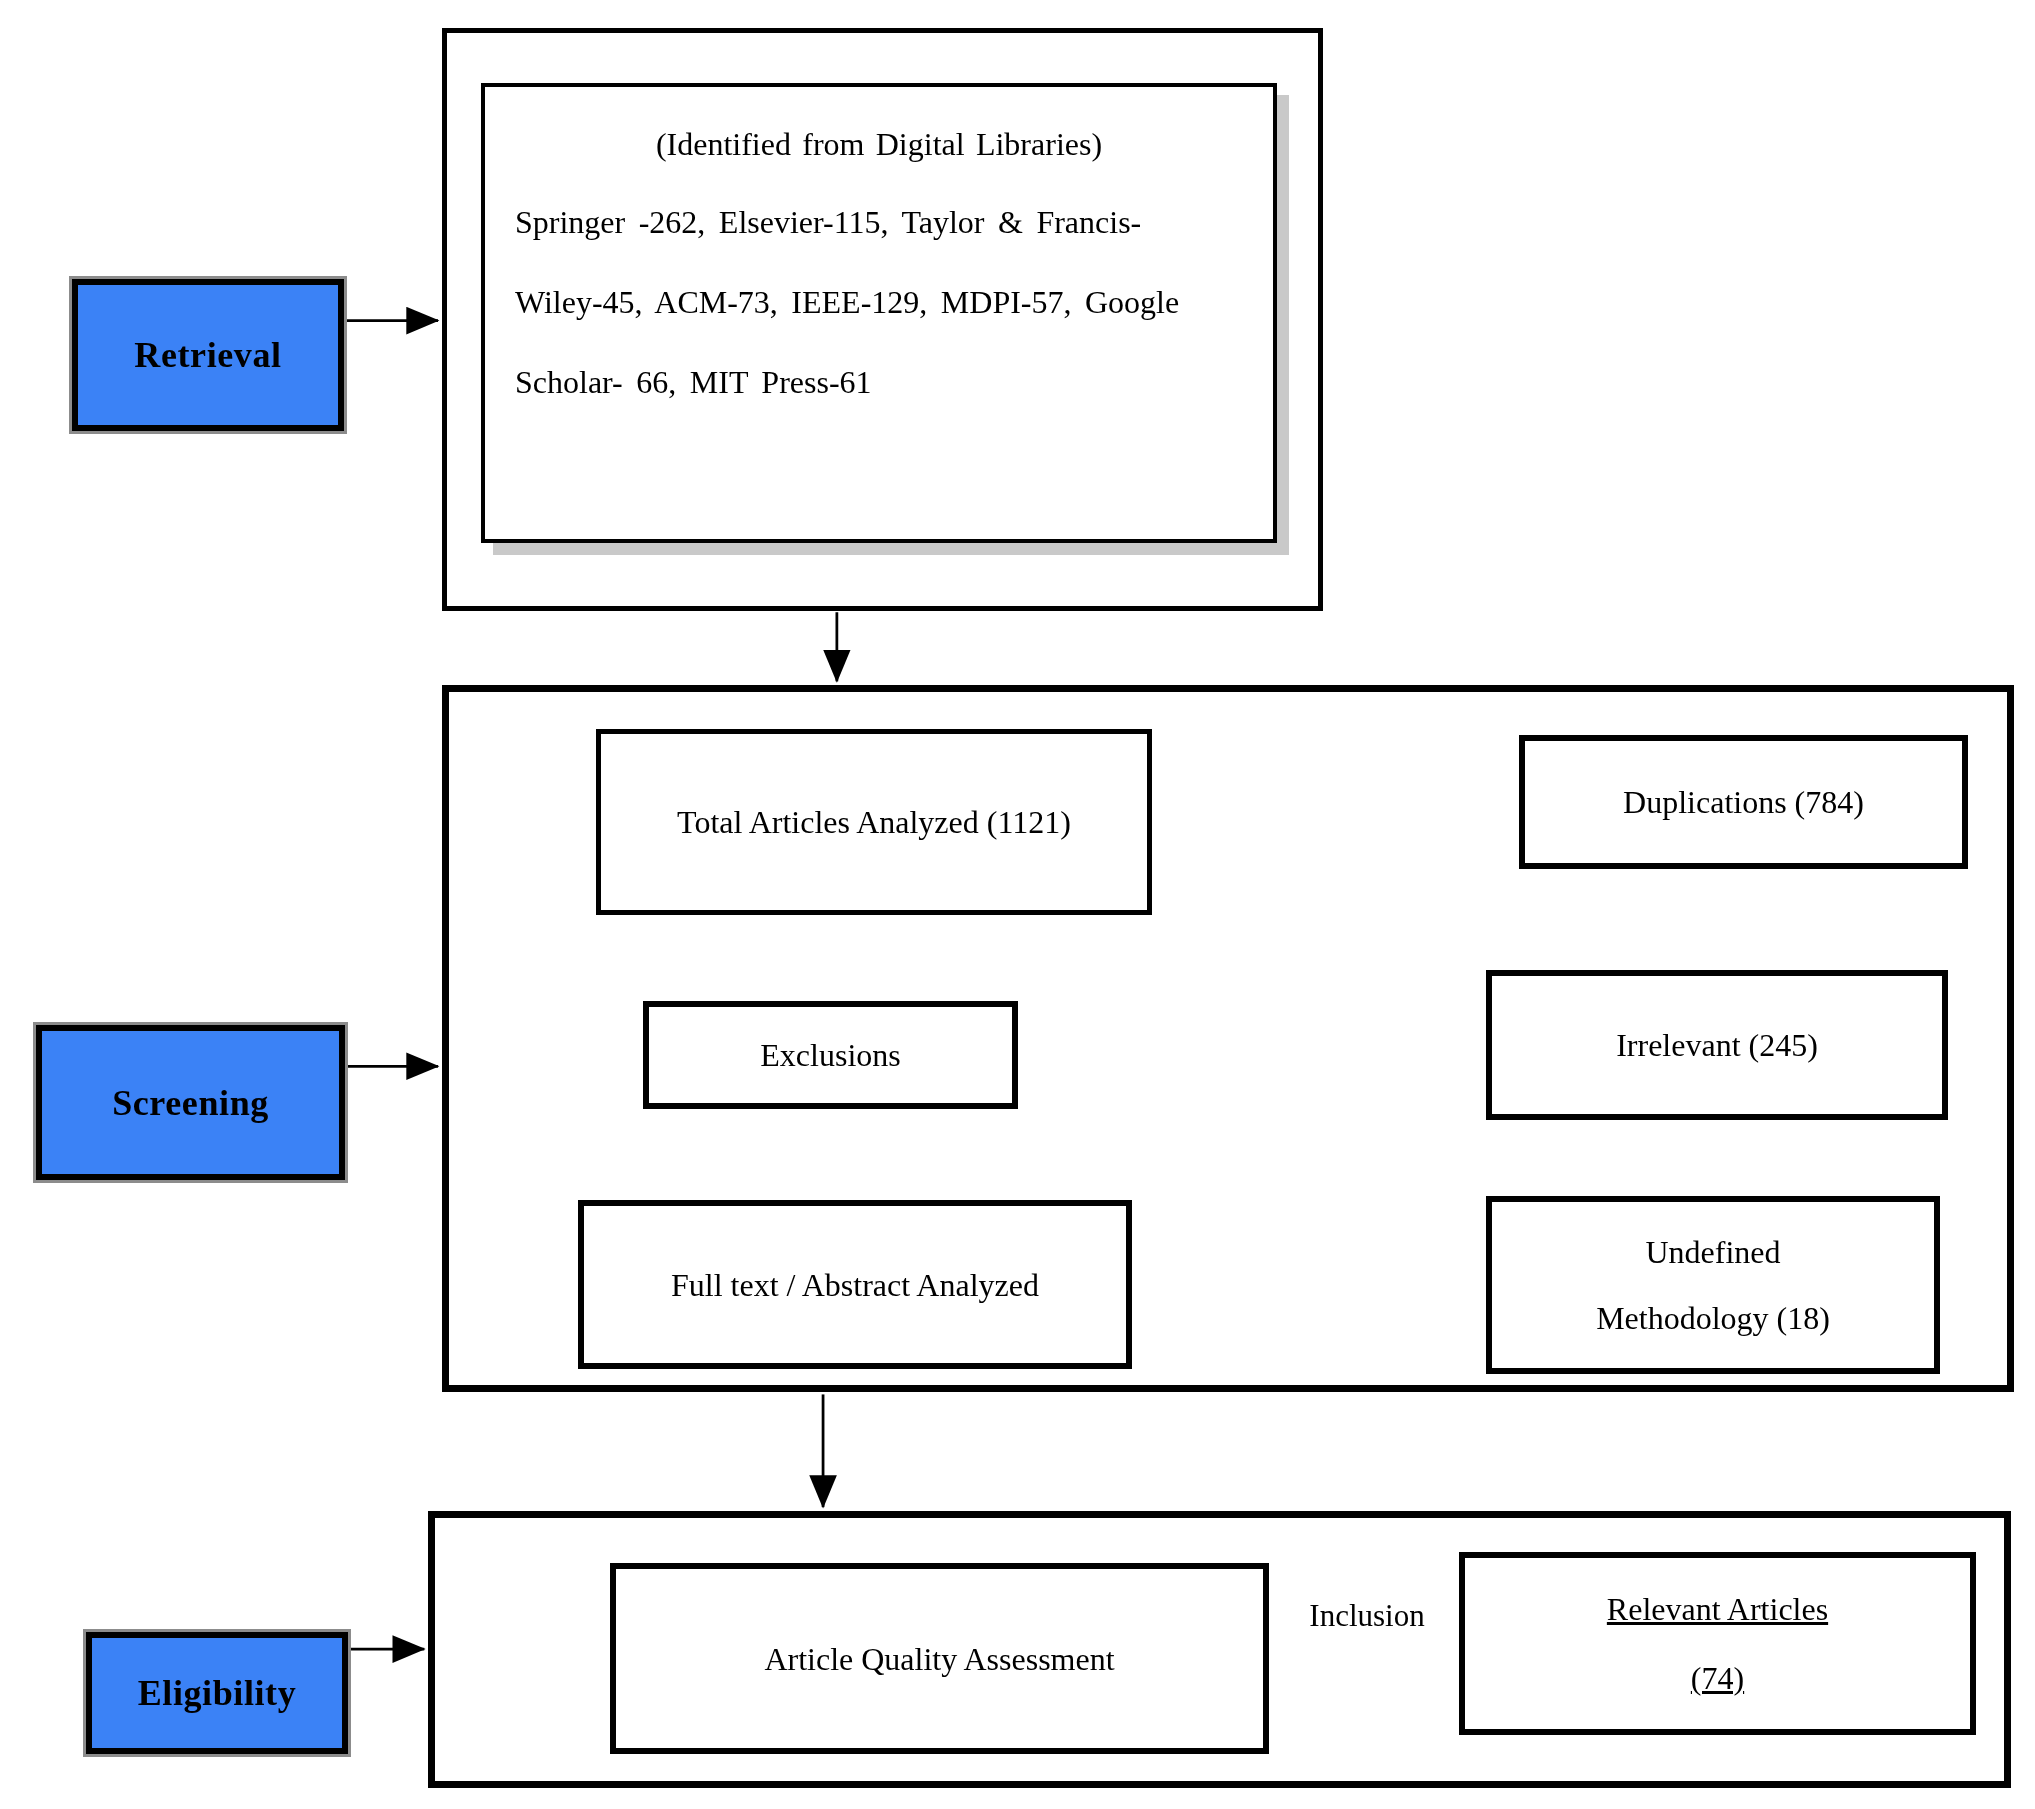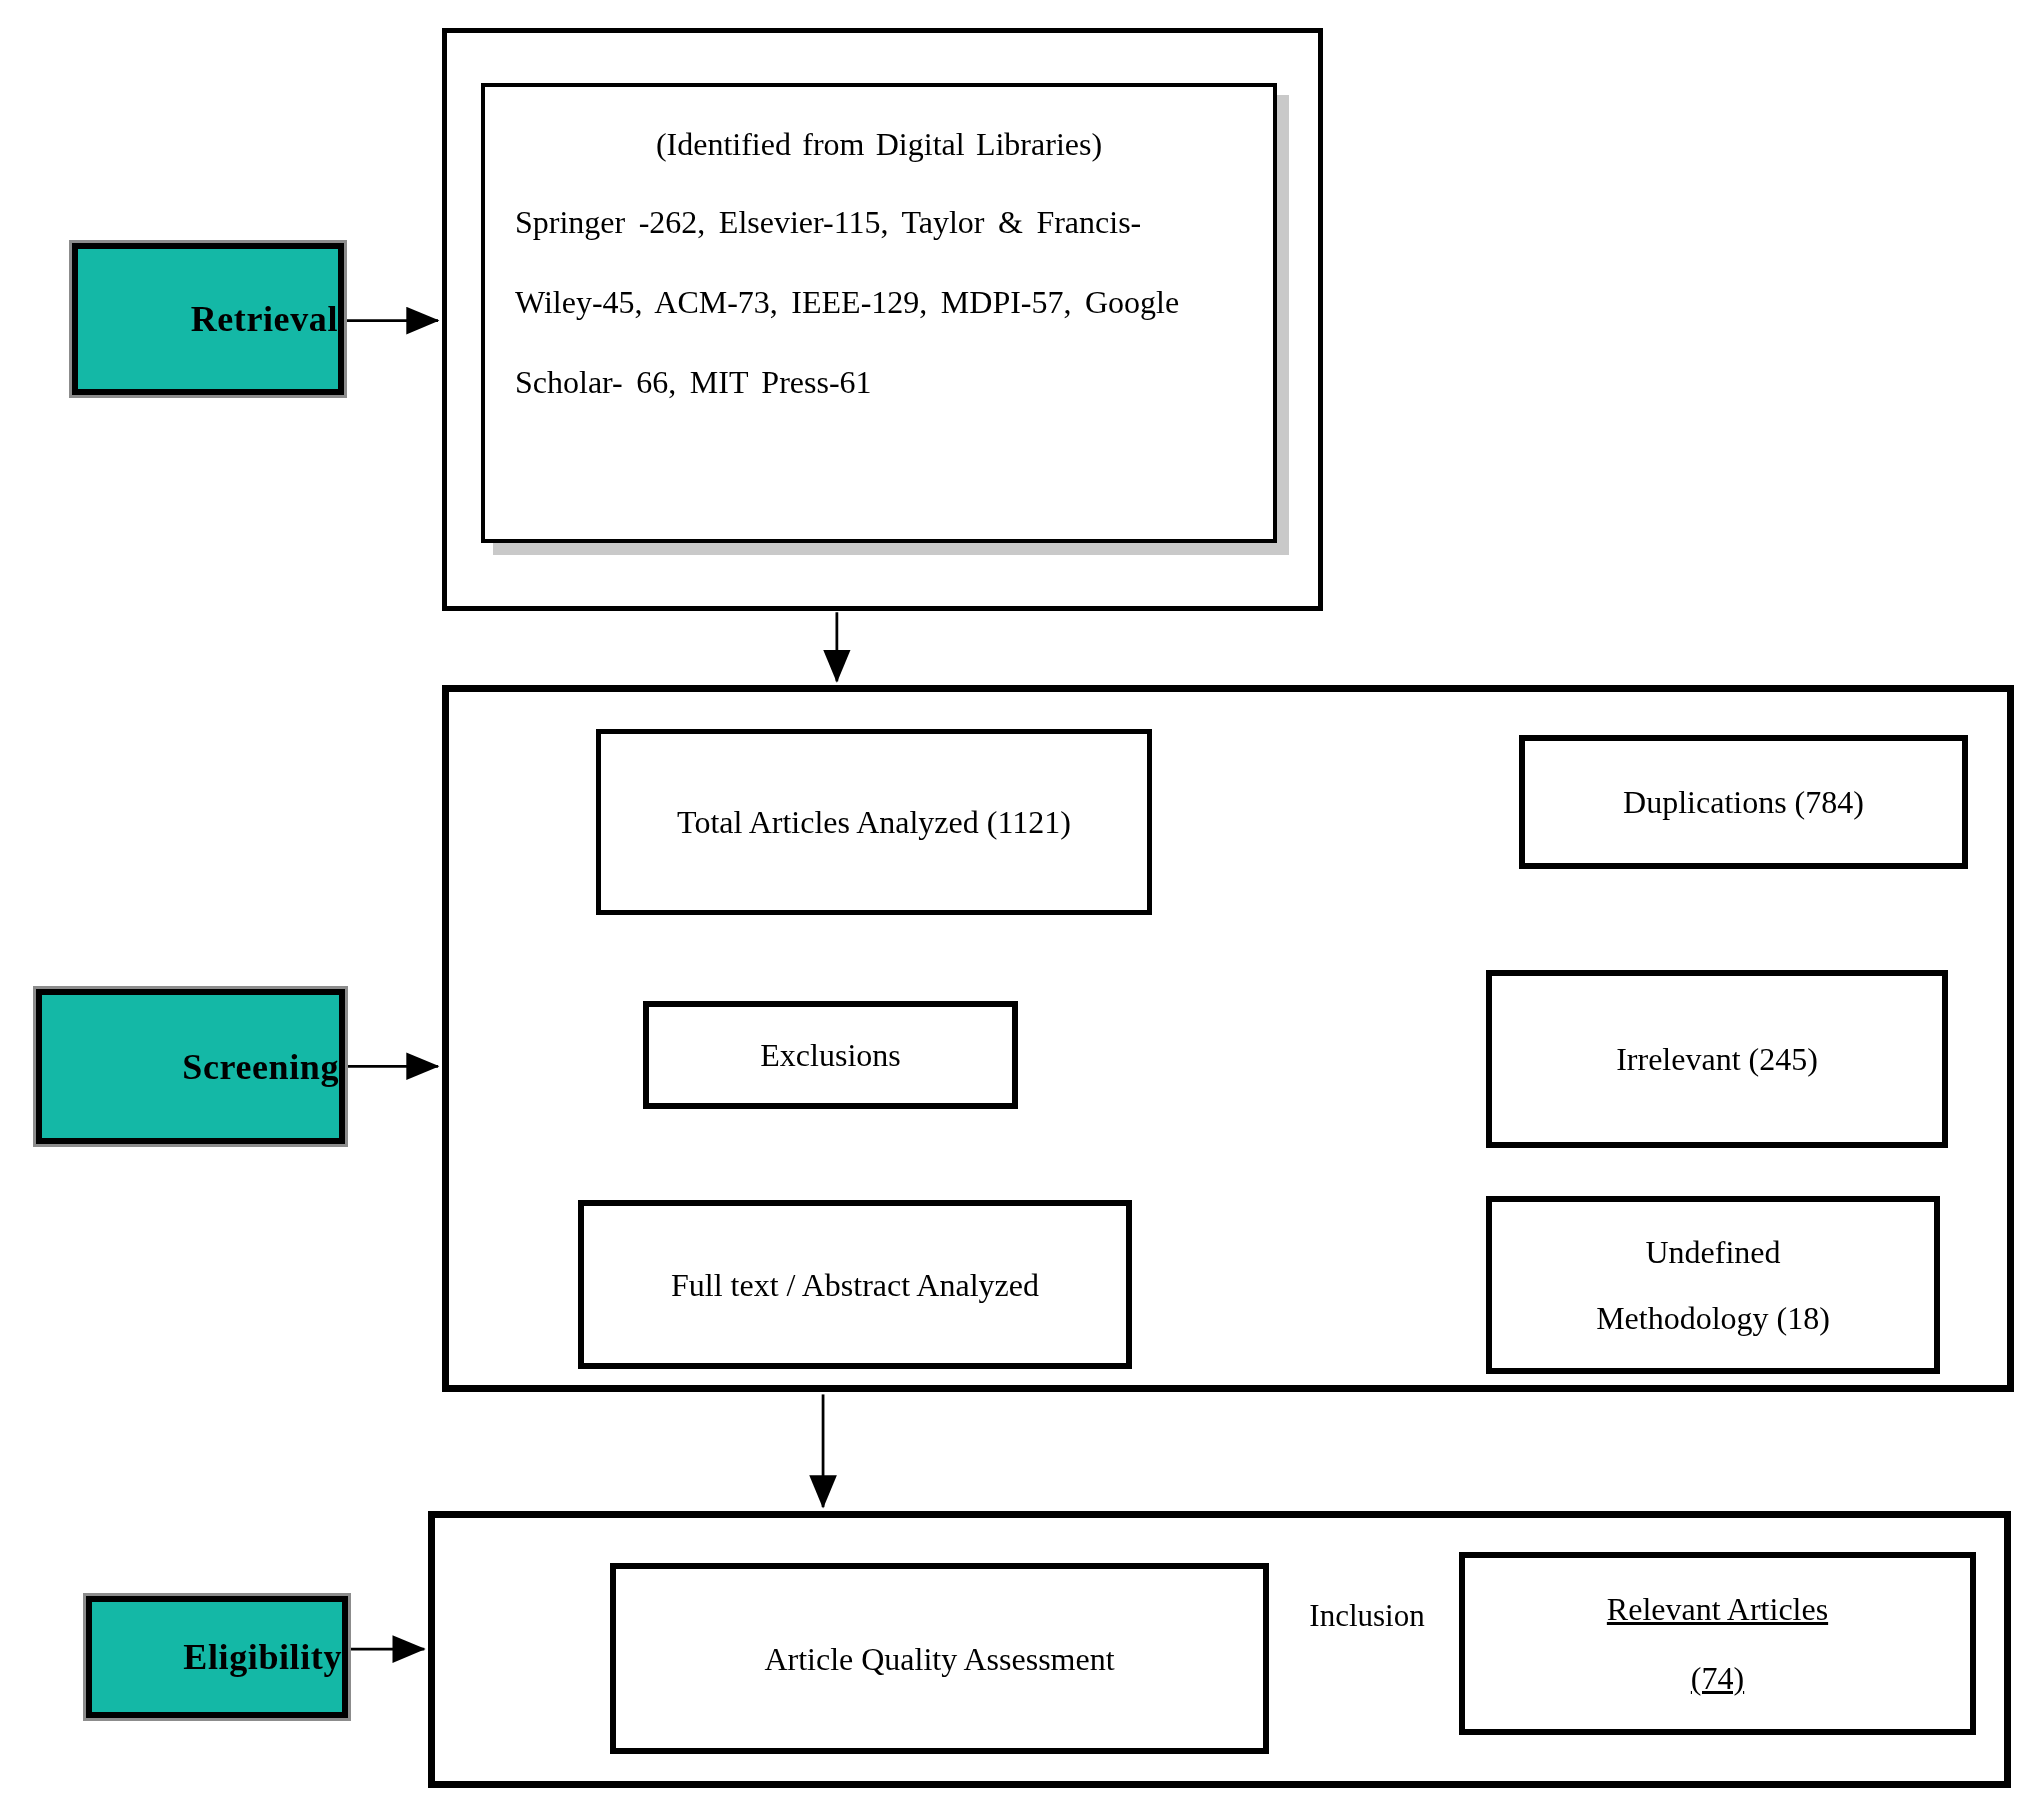--- a/index.html
+++ b/index.html
@@ -39,27 +39,28 @@
     position: absolute;
     box-sizing: border-box;
     border: 7.7px solid #000000;
     background: #ffffff;
   }
   .stage-box {
     position: absolute;
     box-sizing: border-box;
     border: 6px solid #000000;
     outline: 3.3px solid #8c8c8c;
-    background: #14b8a6;
+    background: #3b82f6;
     display: flex;
     align-items: center;
-    justify-content: flex-end;
+    justify-content: center;
     font-size: 36px;
     font-weight: bold;
     letter-spacing: 0.6px;
+    margin-top: 36px;
   }
   .inner-note {
     position: absolute;
     box-sizing: border-box;
     border: 4.4px solid #000000;
     background: #ffffff;
     box-shadow: 12px 12px 0 0 #c9c9c9;
     font-size: 32px;
     padding: 39px 30px 0 30px;
   }
@@ -138,21 +139,21 @@
   </div>
 
   <div class="box" style="left:643px; top:1001px; width:375px; height:108px;">
     <span>Exclusions</span>
   </div>
 
   <div class="box" style="left:1492px; top:735px; width:449px; height:134px;margin-left:27px;">
     <span>Duplications (784)</span>
   </div>
 
-  <div class="box" style="left:1486px; top:970px; width:462px; height:178px;">
+  <div class="box" style="left:1486px; top:970px; width:462px; height:150px;">
     <span>Irrelevant (245)</span>
   </div>
 
   <div class="box two-line" style="left:1486px; top:1196px; width:454px; height:178px;">
     <span>Undefined</span>
     <span>Methodology (18)</span>
   </div>
 
   <div class="container" style="left:428px; top:1511px; width:1583px; height:277px;"></div>
 

